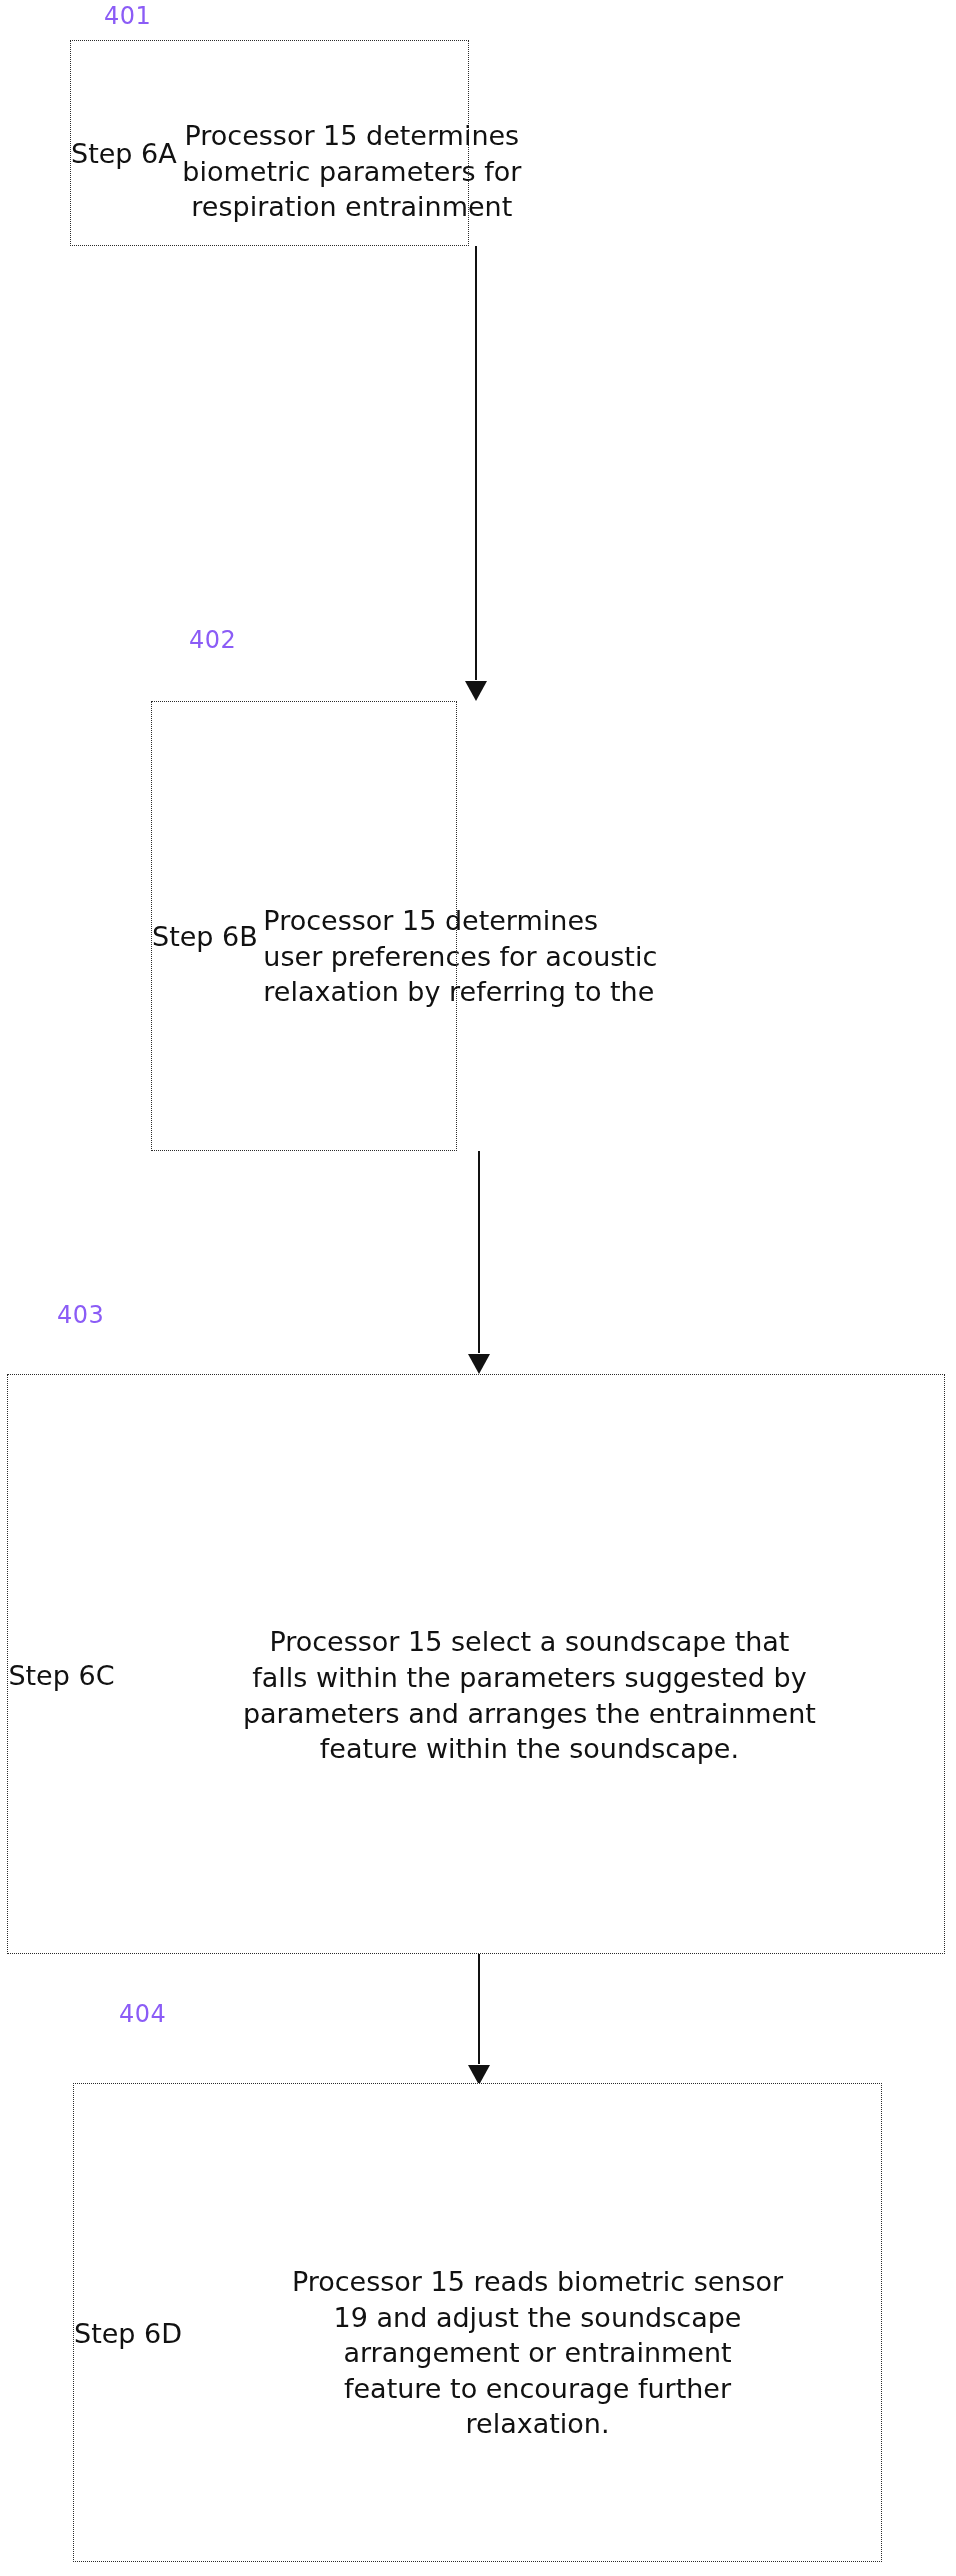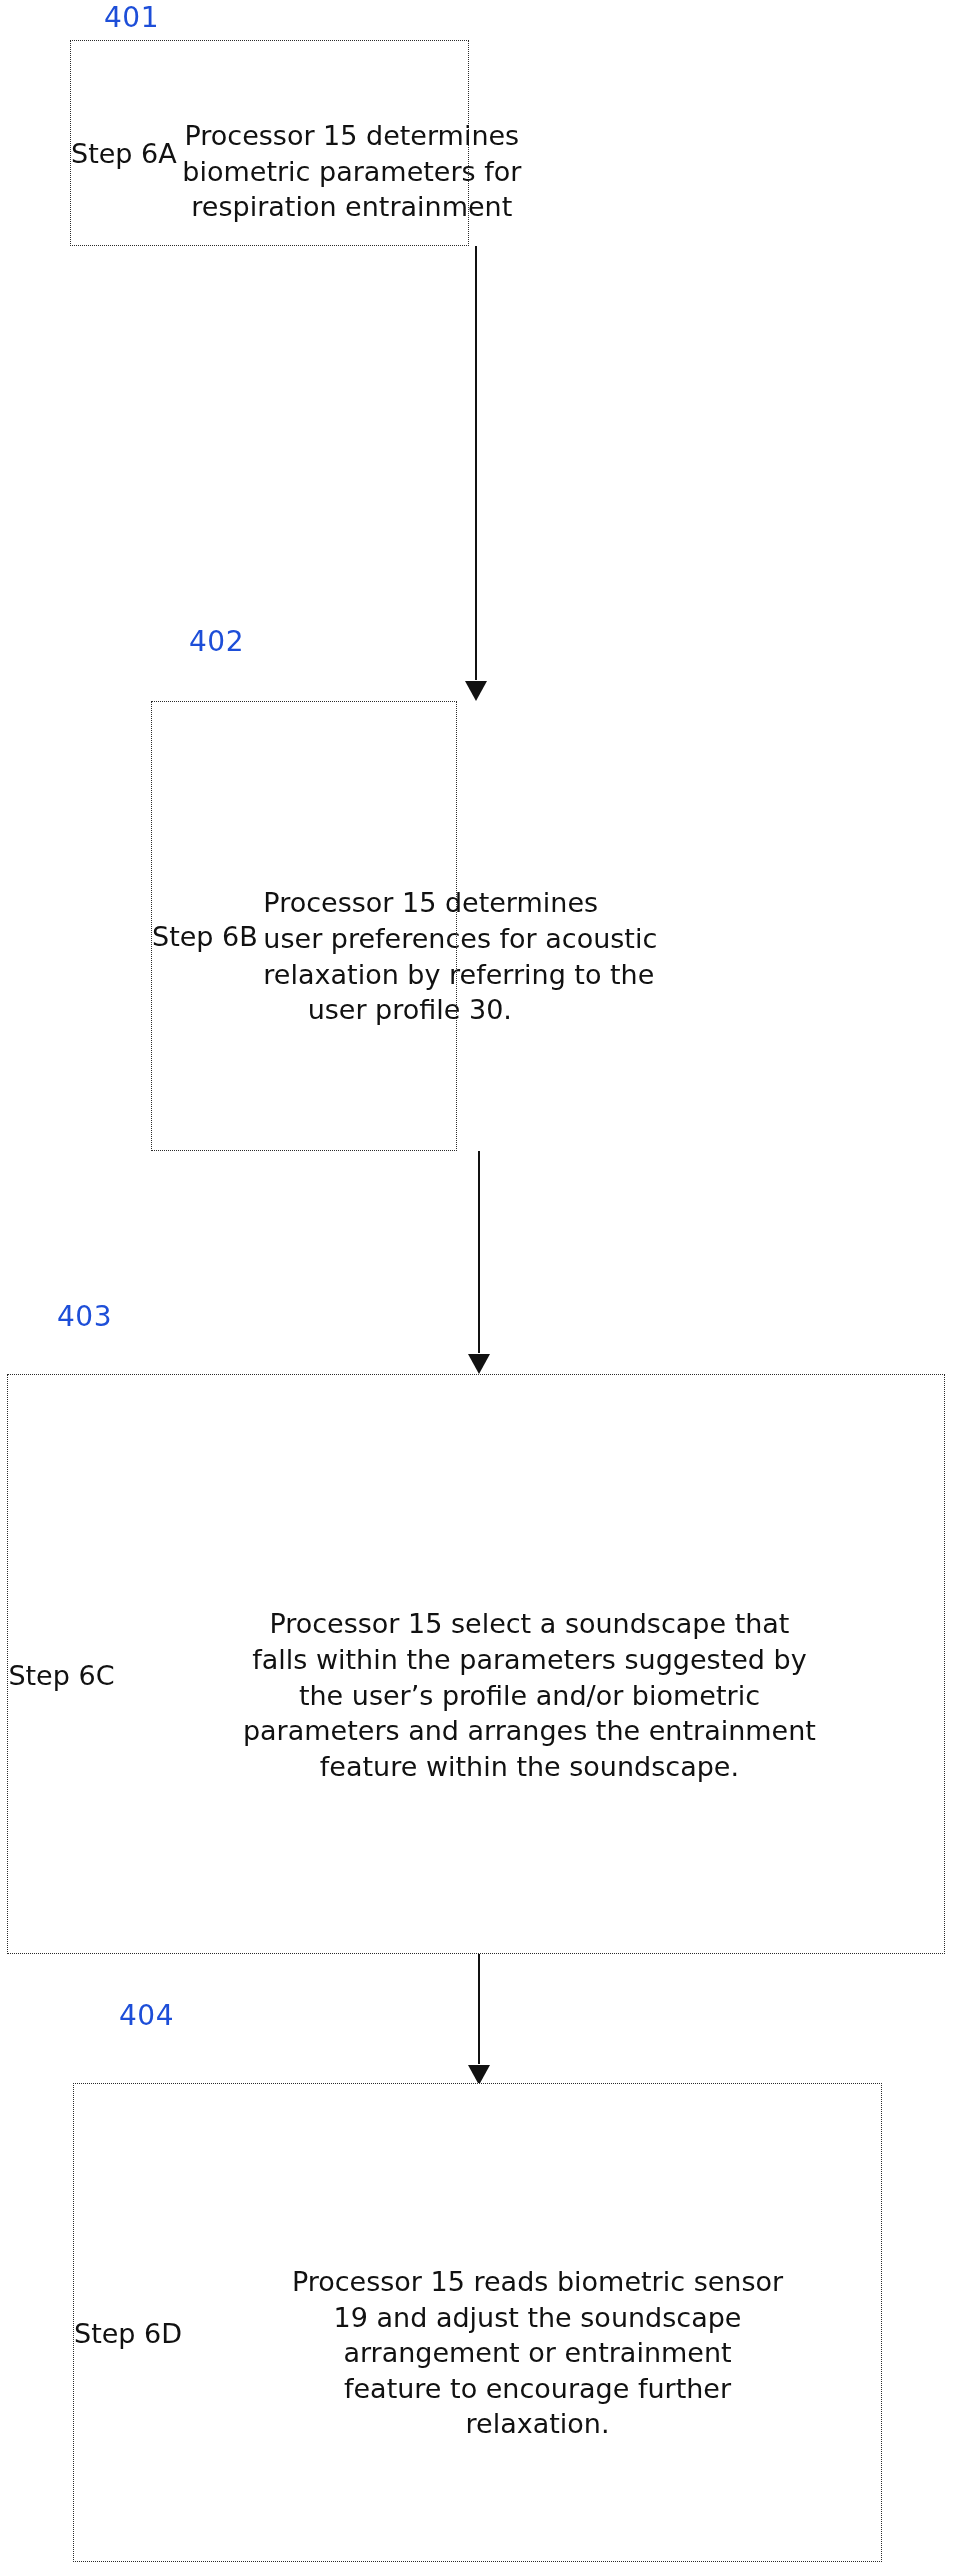--- a/index.html
+++ b/index.html
@@ -15,24 +15,24 @@
     position: relative;
     width: 956px;
     height: 2576px;
     background: #ffffff;
     overflow: hidden;
   }
 
   
   .ref-label {
     position: absolute;
-    font-size: 28px;
+    font-size: 24px;
     line-height: 1;
     letter-spacing: 0.5px;
-    color: #1d4ed8;
+    color: #8b5cf6;
     white-space: nowrap;
     font-family: "DejaVu Sans", sans-serif;
   }
 
   
   .proc-box {
     position: absolute;
     box-sizing: border-box;
     border: 0.9px dotted #2b2b2b;
     background: #ffffff;
@@ -102,37 +102,35 @@
   </div>
 
   <div class="ref-label" style="left:189px; top:628px;">402</div>
 
   <div class="proc-box" id="box-402" style="left:151px; top:701px; width:306px; height:450px; padding-top:22px;">
     <div class="box-title">Step 6B</div>
     <div class="box-body" style="margin-top:39px;">
       <span class="ln">Processor 15 determines</span>
       <span class="ln">user preferences for acoustic</span>
       <span class="ln">relaxation by referring to the</span>
-      <span class="ln">user profile 30.</span>
     </div>
   </div>
 
   <div class="arrow" style="left:468px; top:1151px; width:22px; height:223px;">
     <div class="shaft" style="height:202px;"></div>
     <div class="head"></div>
   </div>
 
   <div class="ref-label" style="left:57px; top:1303px;">403</div>
 
   <div class="proc-box" id="box-403" style="left:7.4px; top:1374px; width:938px; height:580px; padding-top:24px;">
     <div class="box-title">Step 6C</div>
     <div class="box-body" style="margin-top:39px;">
       <span class="ln">Processor 15 select a soundscape that</span>
       <span class="ln">falls within the parameters suggested by</span>
-      <span class="ln">the user’s profile and/or biometric</span>
       <span class="ln">parameters and arranges the entrainment</span>
       <span class="ln">feature within the soundscape.</span>
     </div>
   </div>
 
   <div class="arrow" style="left:468px; top:1954px; width:22px; height:131px;">
     <div class="shaft" style="height:110px;"></div>
     <div class="head"></div>
   </div>
 

